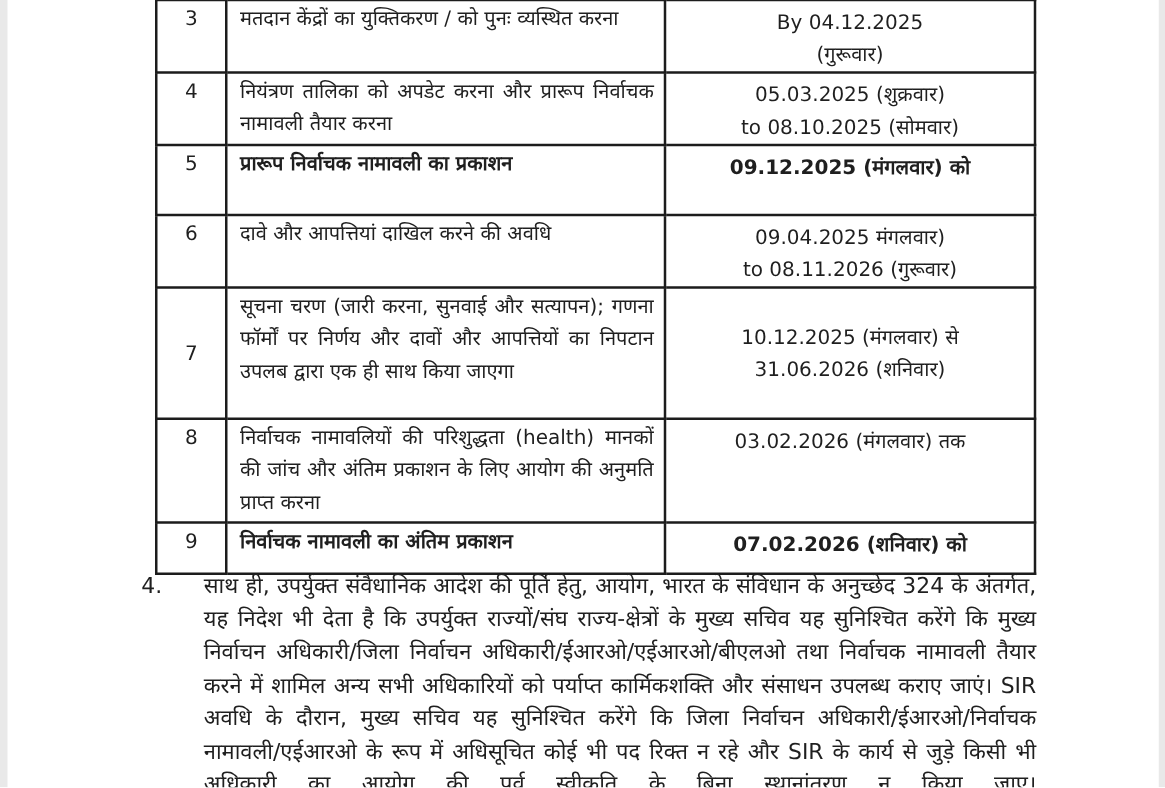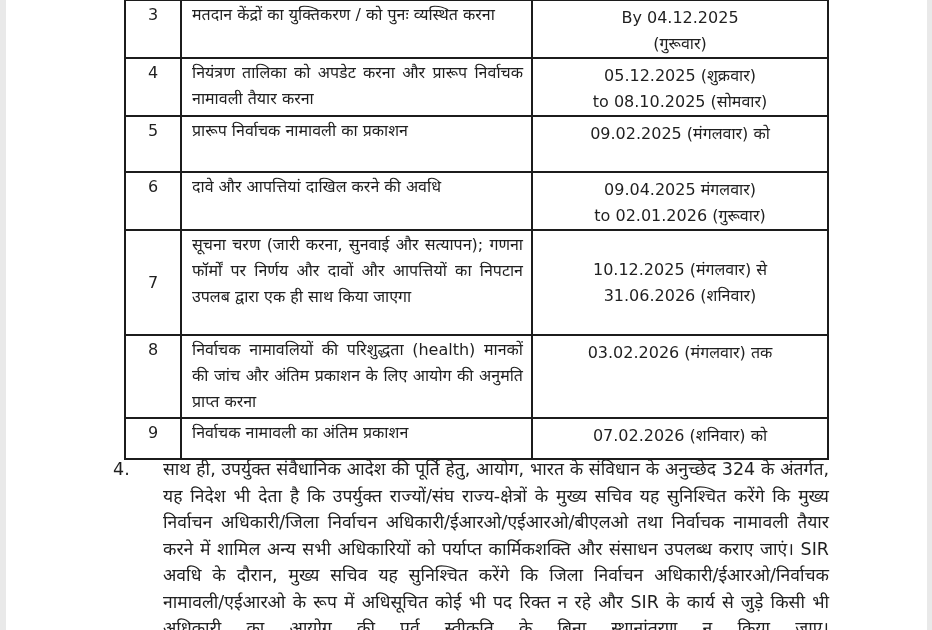--- a/index.html
+++ b/index.html
@@ -49,21 +49,21 @@
 
   tr.r0 { height: 53px; }
   tr.r1 { height: 53px; }
   tr.r2 { height: 56px; }
   tr.r3 { height: 57px; }
   tr.r4 { height: 105px; }
   tr.r5 { height: 72px; }
   tr.r6 { height: 41px; }
 
   tr.vmid td.sno, tr.vmid td.sch { vertical-align: middle; padding-top: 0; }
-  tr.emph td.act, tr.emph td.sch { font-weight: normal; }
+  tr.emph td.act, tr.emph td.sch { font-weight: bold; }
 
   .para {
     position: absolute;
     left: 113px;
     top: 456px;
     width: 716px;
     display: flex;
     align-items: flex-start;
   }
   .para-num {
@@ -100,37 +100,37 @@
         <td class="act">मतदान केंद्रों का युक्तिकरण / को पुनः व्यस्थित करना</td>
         <td class="sch">
           <div>By  04.12.2025</div>
           <div>(गुरूवार)</div>
         </td>
       </tr>
       <tr class="r1">
         <td class="sno">4</td>
         <td class="act">नियंत्रण तालिका को अपडेट करना और प्रारूप निर्वाचक नामावली तैयार करना</td>
         <td class="sch">
-          <div>05.12.2025 (शुक्रवार)</div>
+          <div>05.03.2025 (शुक्रवार)</div>
           <div>to 08.10.2025 (सोमवार)</div>
         </td>
       </tr>
       <tr class="r2 emph">
         <td class="sno">5</td>
         <td class="act">प्रारूप निर्वाचक नामावली का प्रकाशन</td>
         <td class="sch">
-          <div>09.02.2025 (मंगलवार) को</div>
+          <div>09.12.2025 (मंगलवार) को</div>
         </td>
       </tr>
       <tr class="r3">
         <td class="sno">6</td>
         <td class="act">दावे और आपत्तियां दाखिल करने की अवधि</td>
         <td class="sch">
           <div>09.04.2025 मंगलवार)</div>
-          <div>to 02.01.2026 (गुरूवार)</div>
+          <div>to 08.11.2026 (गुरूवार)</div>
         </td>
       </tr>
       <tr class="r4 vmid">
         <td class="sno">7</td>
         <td class="act">सूचना चरण (जारी करना, सुनवाई और सत्यापन); गणना फॉर्मों पर निर्णय और दावों और आपत्तियों का निपटान उपलब द्वारा एक ही साथ किया जाएगा</td>
         <td class="sch">
           <div>10.12.2025 (मंगलवार) से</div>
           <div>31.06.2026 (शनिवार)</div>
         </td>
       </tr>

